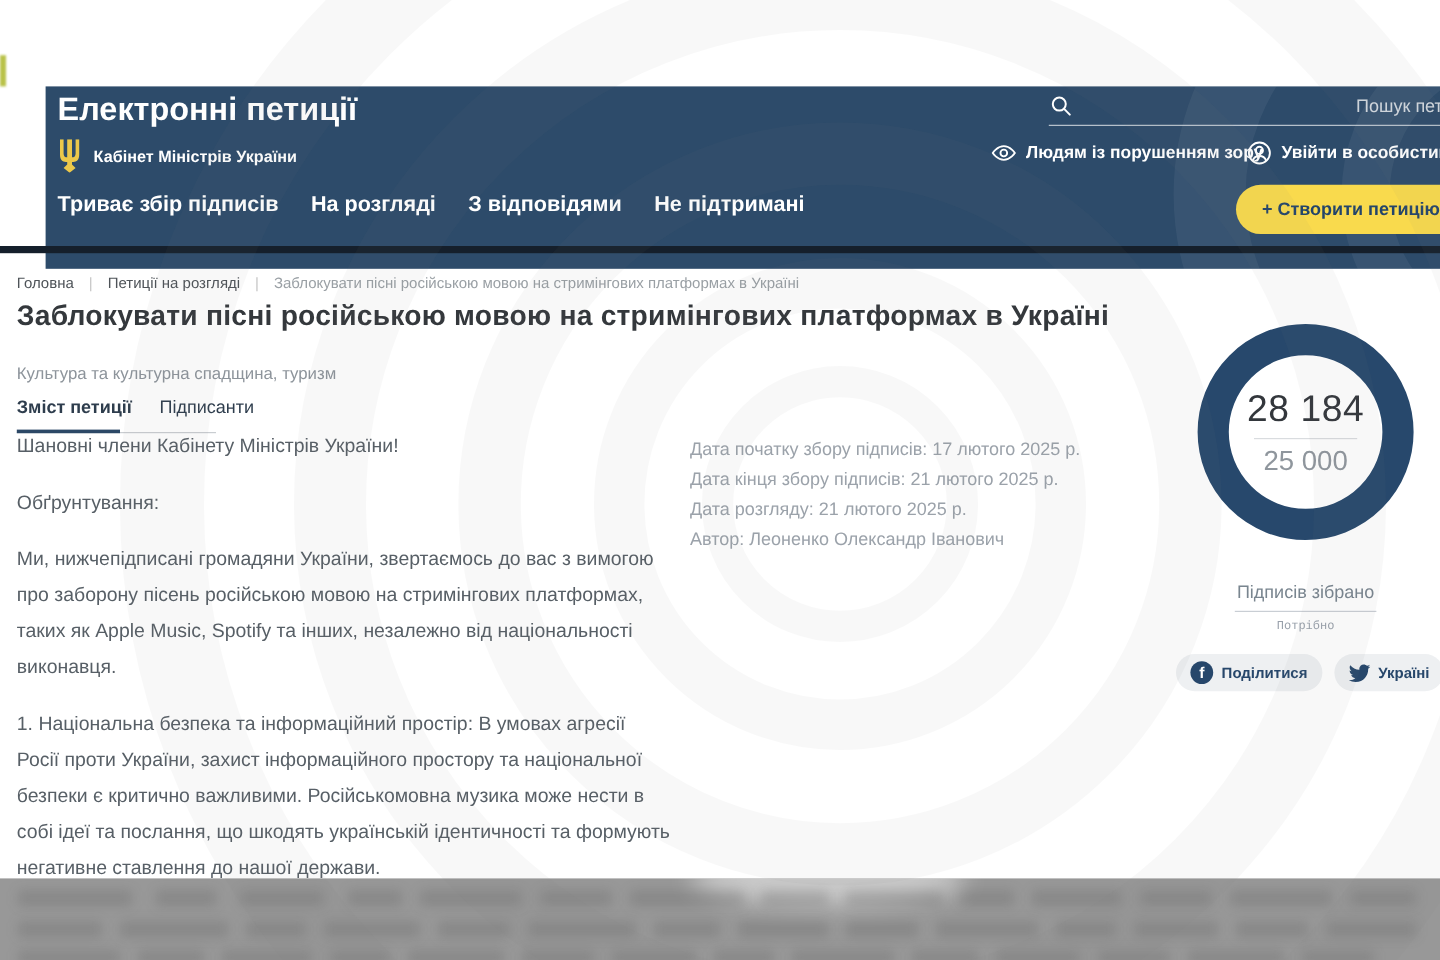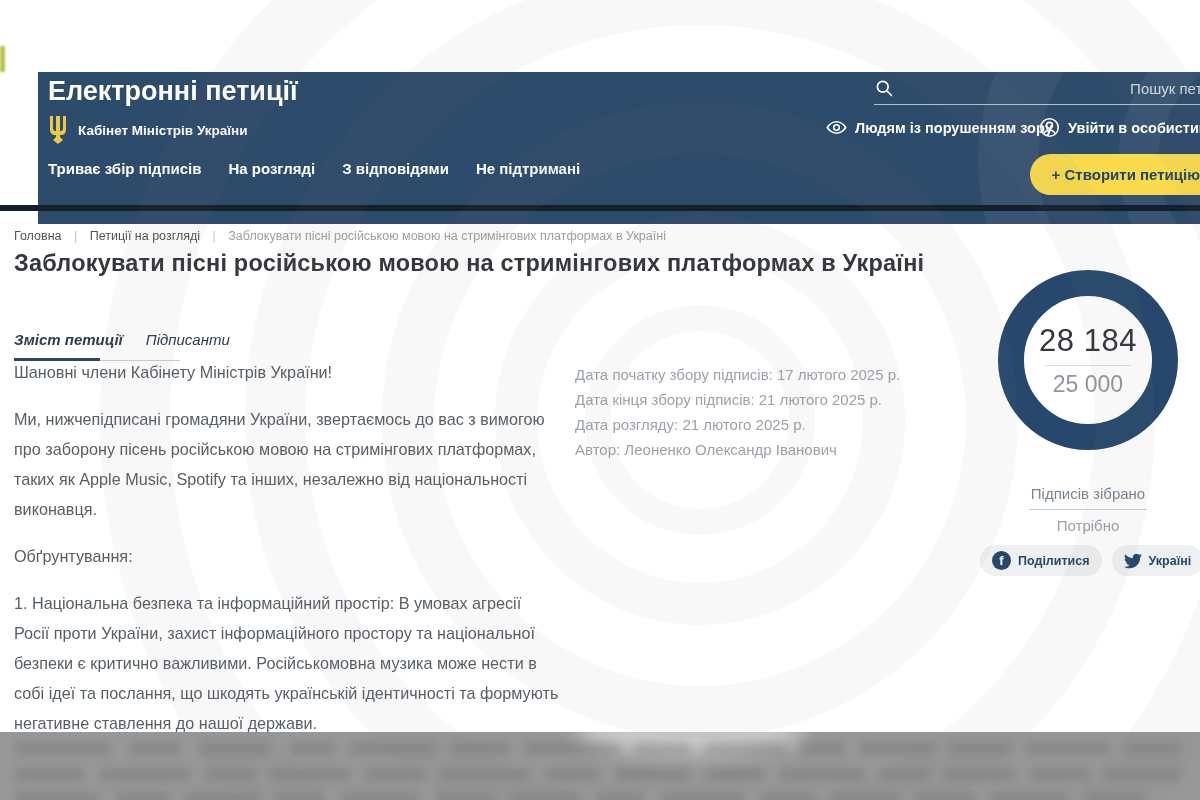--- a/index.html
+++ b/index.html
@@ -38,38 +38,38 @@
   .search input { flex:1; background:transparent; border:none; outline:none; color:#eab308; font-size:15px;
                   font-family:"Liberation Sans", sans-serif;text-align:right; }
   .search input::placeholder { color:rgba(255,255,255,0.78); }
 
   .hlink { position:absolute; display:flex; align-items:center; gap:8px; color:#fff; font-size:14.5px;
            font-weight:600; cursor:pointer; white-space:nowrap; }
   .access { left:788px; top:45px; }
   .login  { left:1001px; top:45px; }
 
   .nav { position:absolute; left:10px; top:88px; display:flex; gap:27px; }
-  .nav a { color:#fff; font-size:15px; font-weight:700; text-decoration:none; white-space:nowrap; cursor:pointer; }
+  .nav a { color:#fff; font-size:18px; font-weight:700; text-decoration:none; white-space:nowrap; cursor:pointer; }
 
   .create-btn { position:absolute; right:16px; top:82px; background:#f9da4d; color:#24456a;
                 border:none; border-radius:26px; padding:12px 22px; font-size:15px; font-weight:700;
                 font-family:"Liberation Sans", sans-serif; cursor:pointer; white-space:nowrap; }
 
   
   .crumbs { position:absolute; left:14px; top:229px; font-size:12.5px; color:#4e5358; }
   .crumbs .sep { color:#c6c6c6; margin:0 9px; }
   .crumbs .cur { color:#9aa0a5; }
   .crumbs a { color:#4e5358; text-decoration:none; cursor:pointer; }
 
   .title { position:absolute; left:14px; top:250px; width:930px; font-size:23.5px; font-weight:700;
            color:#34383c; letter-spacing:.2px; }
   .category { position:absolute; left:14px; top:303px; font-size:14px; color:#8d949b; }
 
   
-  .tabs { position:absolute; left:14px; top:331px;font-style:italic; }
+  .tabs { position:absolute; left:14px; top:331px; }
   .tabs .row { display:flex; gap:23px; }
   .tab { font-size:15px; padding-bottom:8px; cursor:pointer; color:#2e3d4d; }
   .tab.active { font-weight:700; }
   .tab-underline-gray { position:absolute; left:0; top:29px; width:166px; height:1px; background:#c9cdd1; }
   .tab-underline-dark { position:absolute; left:0; top:27px; width:86px; height:3px; background:#2c4866; }
 
   
   .bodytext { position:absolute; left:14px; top:357px; width:545px; font-size:16.2px; line-height:30px; color:#575f66; }
   .bodytext p { margin:0 0 17px; }
   .bodytext p.tight { margin:0; }
@@ -82,21 +82,21 @@
   .ring { position:absolute; left:998px; top:270px; width:180px; height:180px; border-radius:50%;
           border:26px solid #27486c; background:#fff; display:flex; flex-direction:column;
           align-items:center; justify-content:center; }
   .collected { font-size:31px; color:#33373c; letter-spacing:.5px; }
   .ring-div { width:86px; height:1px; background:#d9dcdf; margin:6px 0 5px; }
   .required { font-size:23px; color:#8f969d; }
 
   .sig-labels { position:absolute; left:998px; top:474px; width:180px; text-align:center; }
   .lbl-collected { font-size:15px; color:#79858f;margin-top:11px; }
   .lbl-div { width:118px; height:1px; background:#c9ced4; margin:7px auto; }
-  .lbl-required { font-size:15px; color:#99a1ab; }
+  .lbl-required { font-size:10px; color:#99a1ab;font-family:Liberation Mono, monospace; }
 
   .share { position:absolute; left:980px; top:545px; display:flex; gap:10px; }
   .pill { display:flex; align-items:center; gap:7px; background:#eef0f2; border:none; border-radius:16px;
           padding:6px 12px; color:#27476b; font-weight:700; font-size:12.5px;
           font-family:"Liberation Sans", sans-serif; cursor:pointer; white-space:nowrap; }
   .fb-circle { width:19px; height:19px; border-radius:50%; background:#27476b; color:#fff; display:flex;
                align-items:center; justify-content:center; font-size:13px; font-weight:700; }
 
   
   .footer { position:absolute; left:0; top:732px; width:1200px; height:68px; background:#989898; overflow:hidden; }
@@ -166,34 +166,35 @@
 
   <div class="crumbs">
     <a>Головна</a>
     <span class="sep">|</span>
     <a>Петиції на розгляді</a>
     <span class="sep">|</span>
     <span class="cur">Заблокувати пісні російською мовою на стримінгових платформах в Україні</span>
   </div>
 
   <h1 class="title" style="margin:0;">Заблокувати пісні російською мовою на стримінгових платформах в Україні</h1>
+  <div class="category">Культура та культурна спадщина, туризм</div>
 
   <div class="tabs">
     <div class="row">
       <span class="tab active">Зміст петиції</span>
       <span class="tab">Підписанти</span>
     </div>
     <div class="tab-underline-gray"></div>
     <div class="tab-underline-dark"></div>
   </div>
 
   <div class="bodytext">
     <p>Шановні члени Кабінету Міністрів України!</p>
+    <p>Обґрунтування:</p>
     <p>Ми, нижчепідписані громадяни України, звертаємось до вас з вимогою про заборону пісень російською мовою на стримінгових платформах, таких як Apple Music, Spotify та інших, незалежно від національності виконавця.</p>
-    <p>Обґрунтування:</p>
     <p class="tight"> 1. Національна безпека та інформаційний простір: В умовах агресії Росії проти України, захист інформаційного простору та національної безпеки є критично важливими. Російськомовна музика може нести в собі ідеї та послання, що шкодять українській ідентичності та формують негативне ставлення до нашої держави.</p>
     <p class="tight"> 2. Фінансування агресії: Кожен раз, коли українці прослуховують російськомовну музику, вони сприяють фінансуванню агресора. Гроші, які отримують російські виконавці за прослуховування їхньої музики, йдуть до бюджету Росії, а частина з них використовується на фінансування</p>
   </div>
 
   <div class="meta">
     <div>Дата початку збору підписів: 17 лютого 2025 р.</div>
     <div>Дата кінця збору підписів: 21 лютого 2025 р.</div>
     <div>Дата розгляду: 21 лютого 2025 р.</div>
     <div>Автор: Леоненко Олександр Іванович</div>
   </div>

